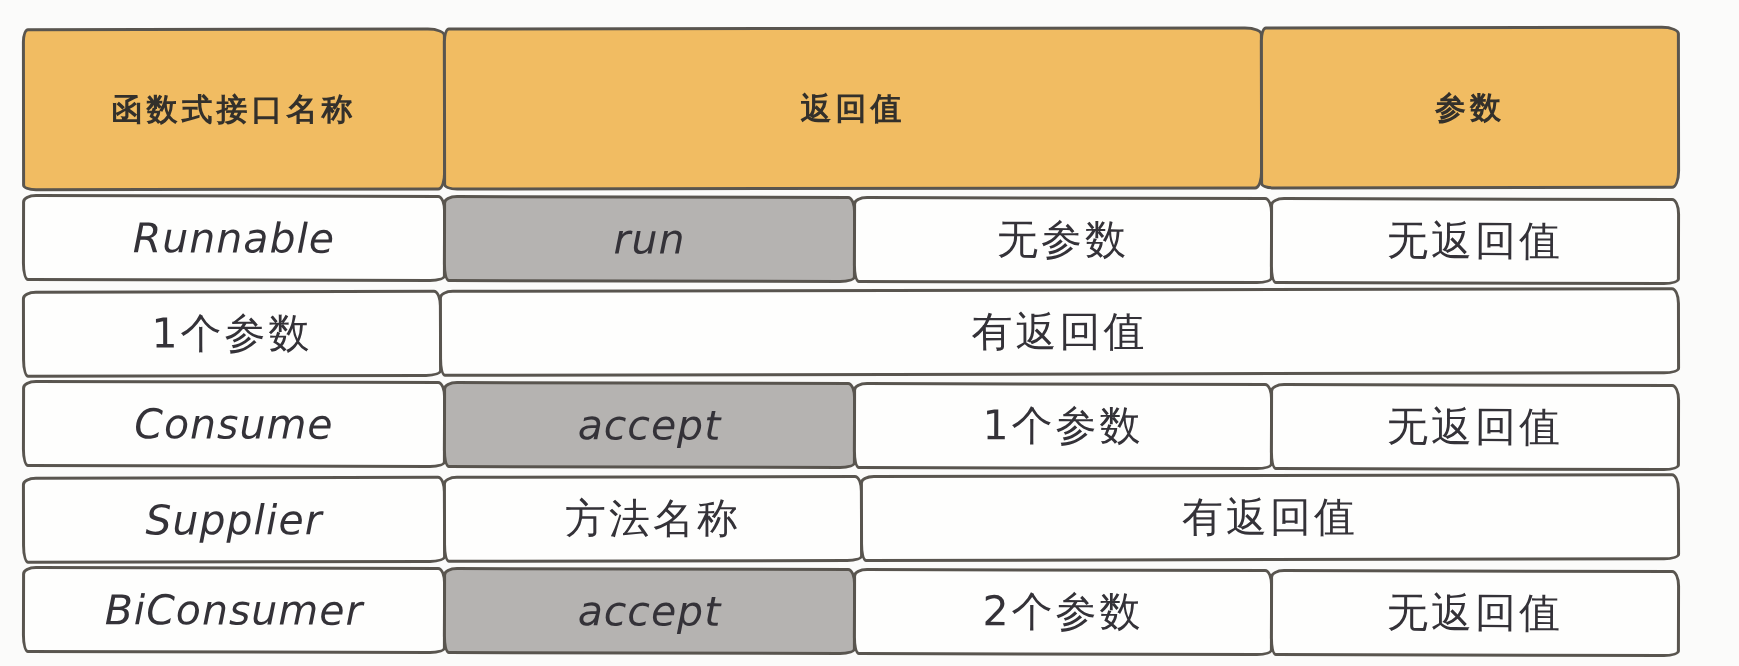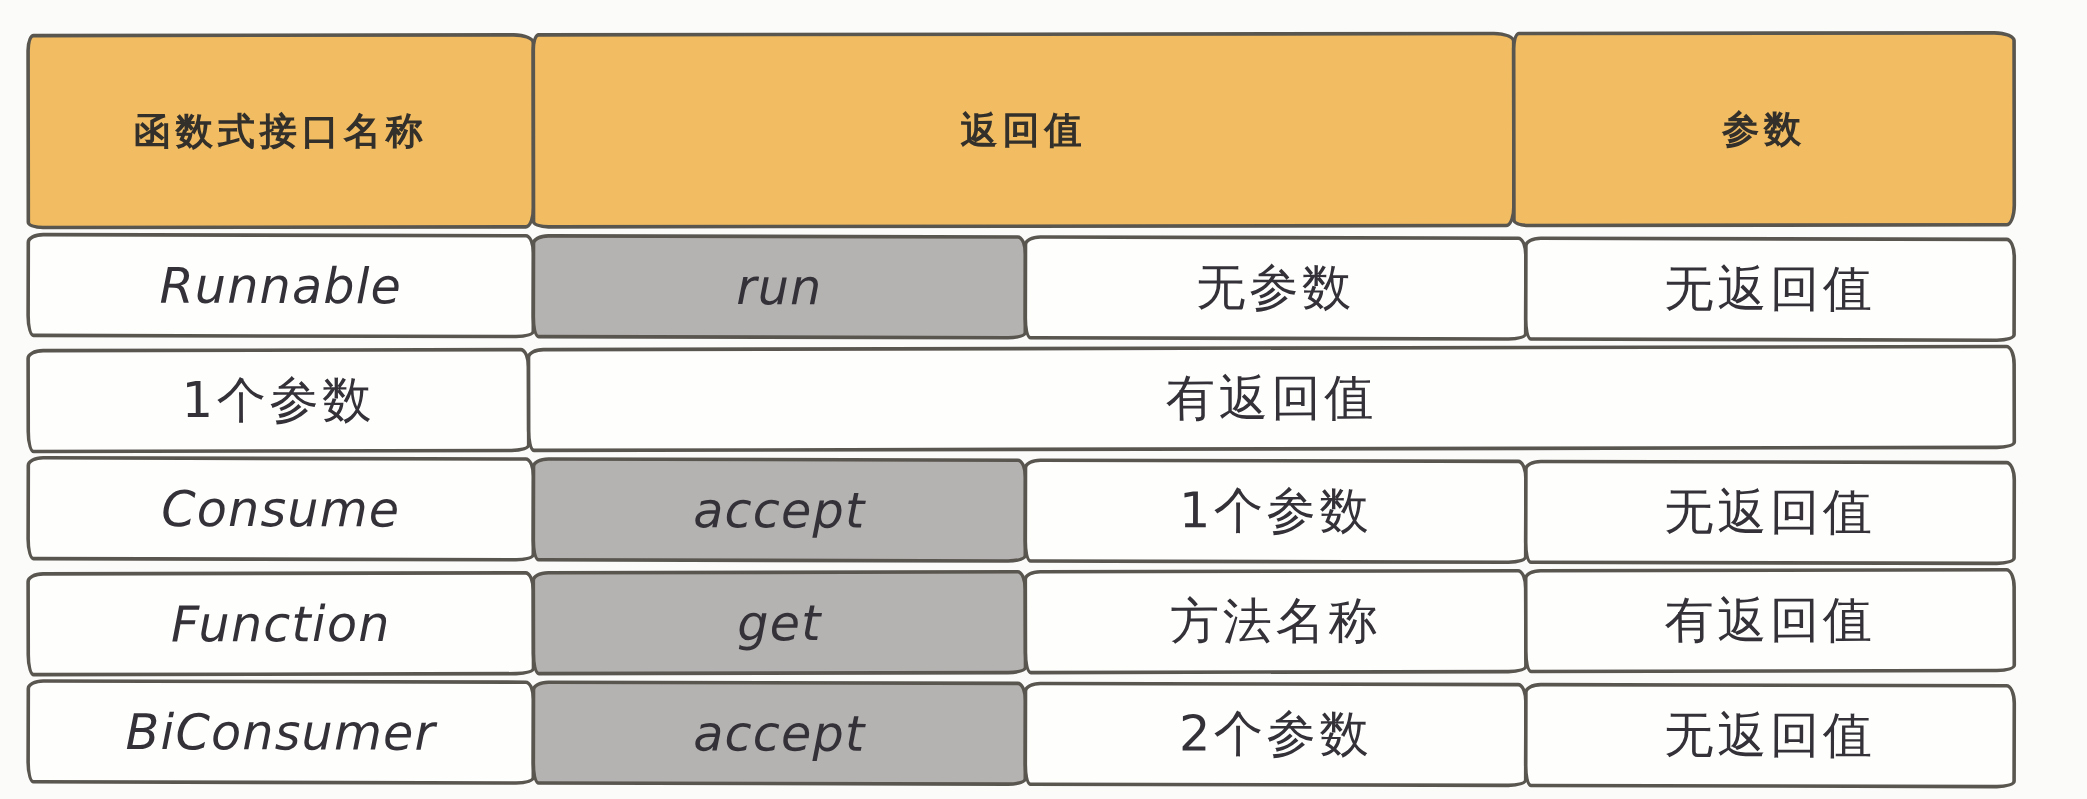--- a/index.html
+++ b/index.html
@@ -98,22 +98,21 @@
   </div>
 
   <div class="row data-row">
     <div class="cell col-0 latin">Consume</div>
     <div class="cell col-1 latin">accept</div>
     <div class="cell col-2 zh">1个参数</div>
     <div class="cell col-3 zh">无返回值</div>
   </div>
 
   <div class="row data-row">
-    <div class="cell col-0 latin">Function</div>
-    <div class="cell col-1 latin">get</div>
+    <div class="cell col-0 latin">Supplier</div>
     <div class="cell col-2 zh">方法名称</div>
     <div class="cell col-3 zh">有返回值</div>
   </div>
 
   <div class="row data-row">
     <div class="cell col-0 latin">BiConsumer</div>
     <div class="cell col-1 latin">accept</div>
     <div class="cell col-2 zh">2个参数</div>
     <div class="cell col-3 zh">无返回值</div>
   </div>

